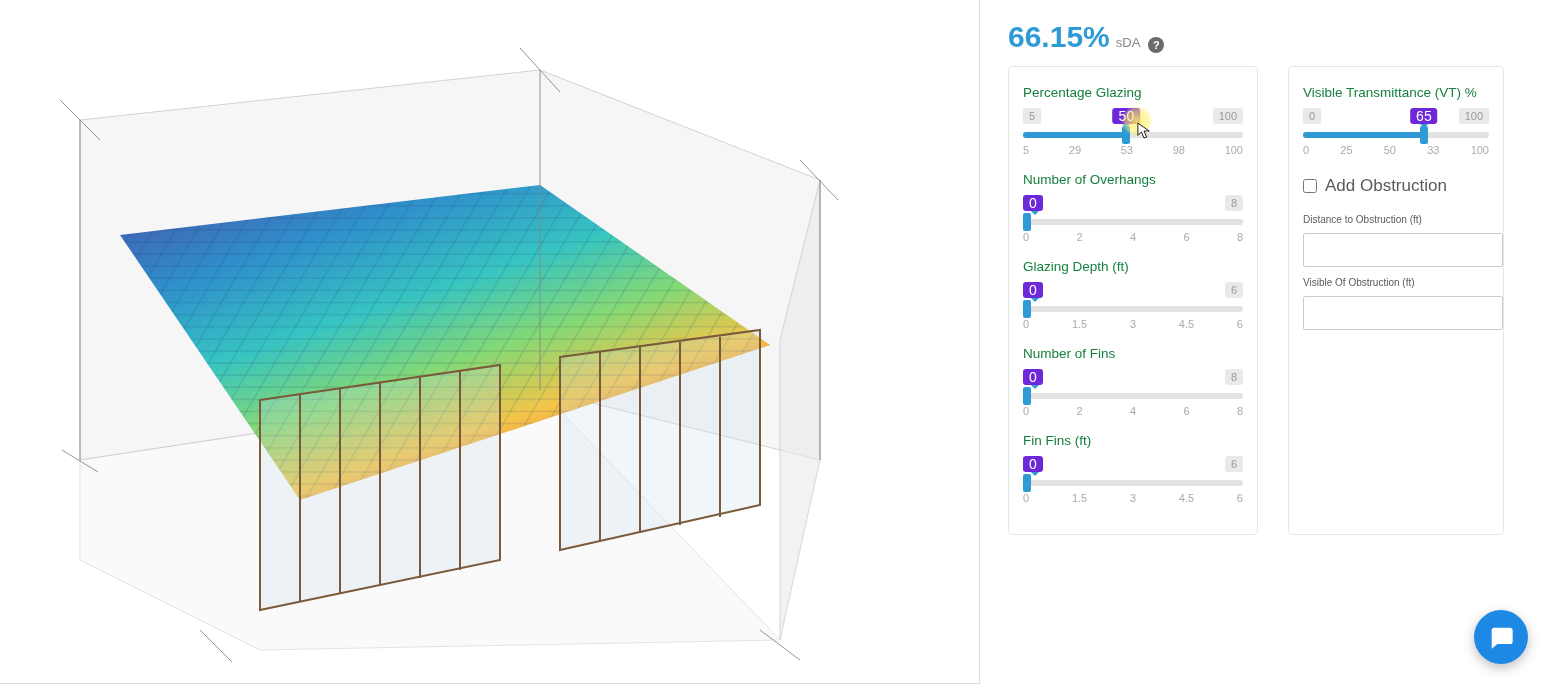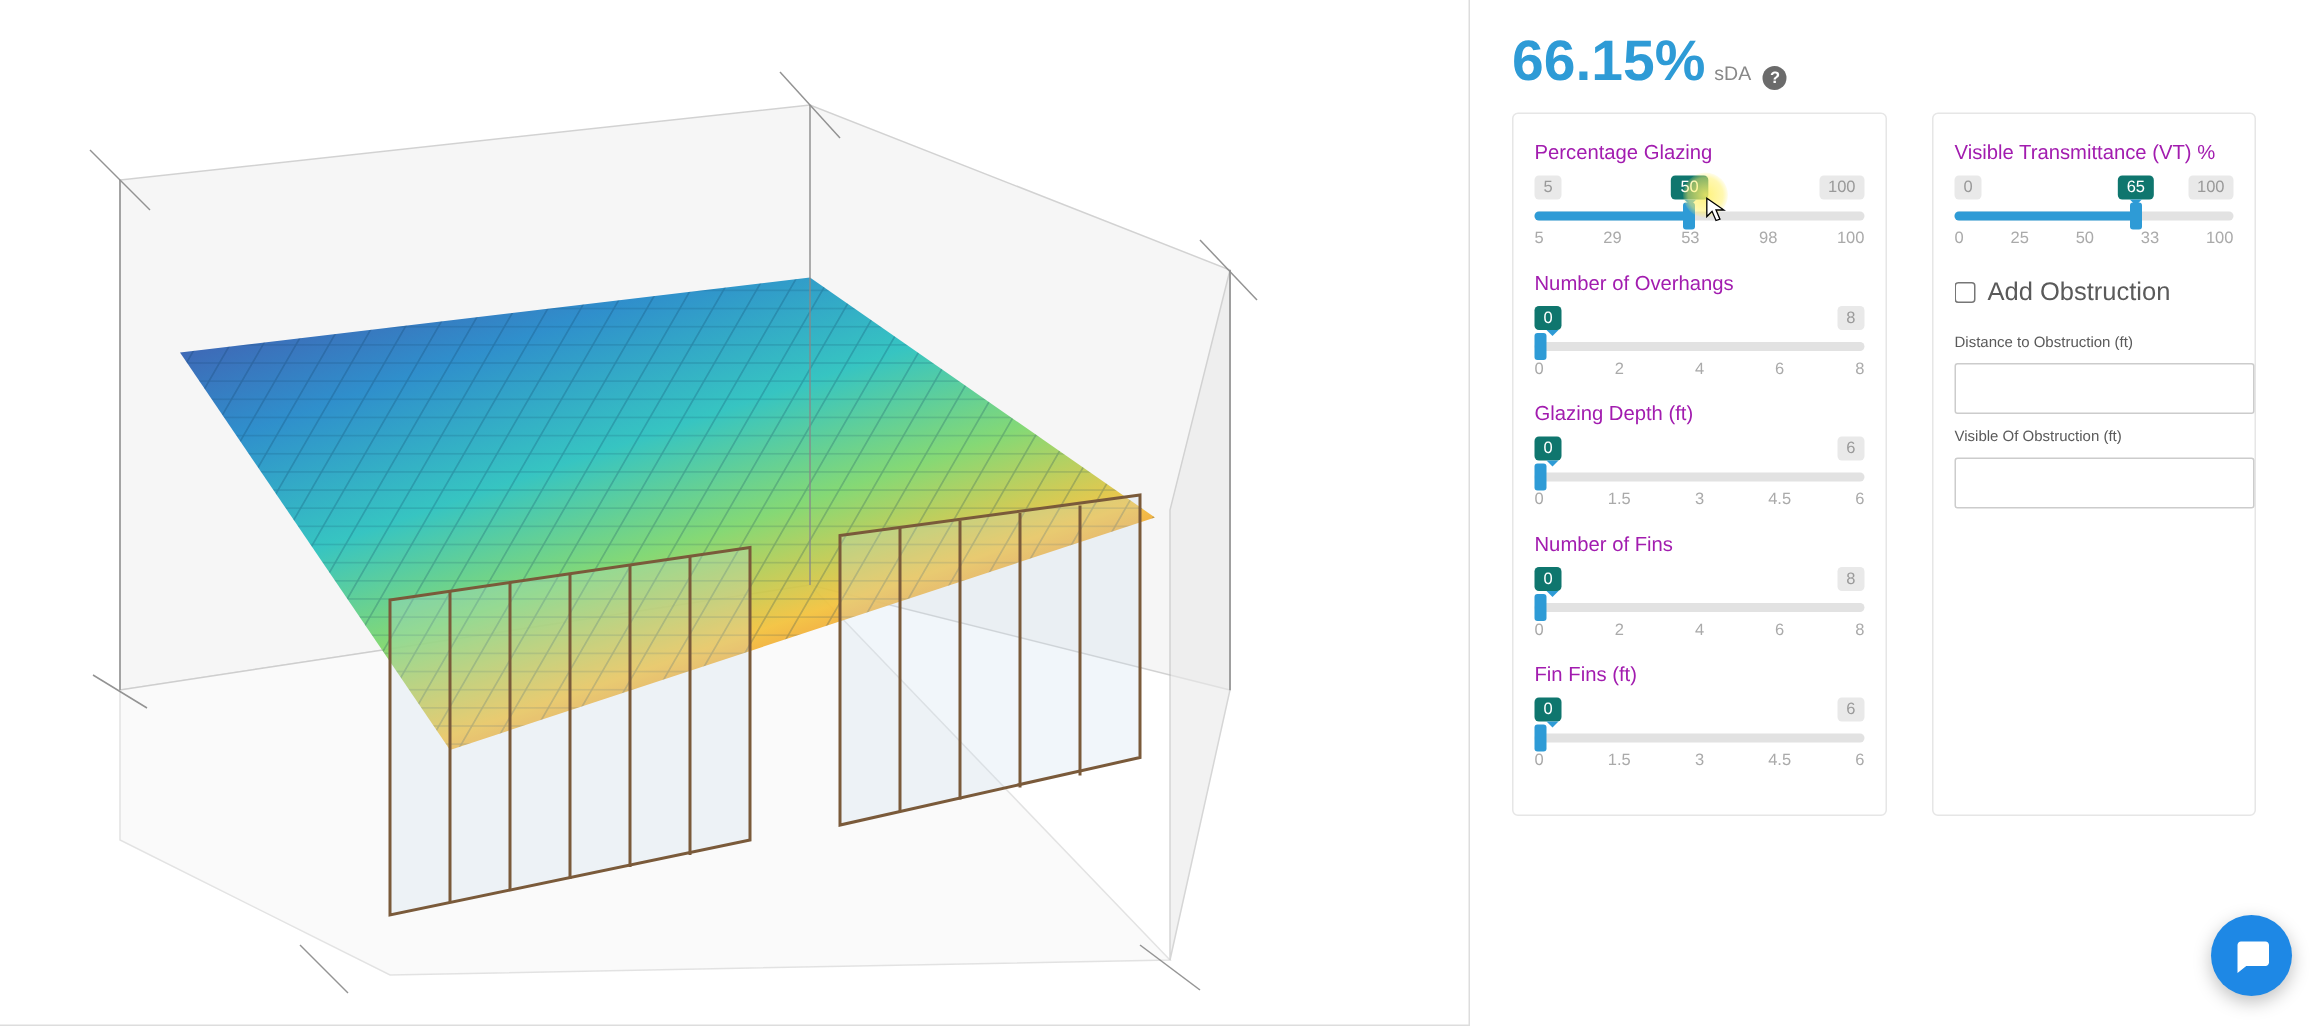--- a/index.html
+++ b/index.html
@@ -35,21 +35,21 @@
     flex: 1;
     padding: 20px 20px 10px 28px;
   }
   .headline {
     display: flex;
     align-items: baseline;
     gap: 6px;
     margin-bottom: 12px;
   }
   .headline .value {
-    font-size: 38px;
+    font-size: 30px;
     font-weight: 700;
     color: #2e9bd6;
   }
   .headline .unit {
     font-size: 13px;
     color: #888;
   }
   .headline .info-icon {
     width: 16px; height: 16px;
     border-radius: 50%;
@@ -74,21 +74,21 @@
     padding: 14px 14px 20px 14px;
     width: 250px;
     display: flex;
     flex-direction: column;
     gap: 2px;
   }
   .panel.right { width: 216px; }
   .control { margin-bottom: 6px; }
   .control-label {
     font-size: 13.5px;
-    color: #a21caf;
+    color: #15803d;
     margin-bottom: 8px;
     margin-top: 4px;
   }
   .slider-wrap { position: relative; height: 52px; }
   .slider-top {
     position: relative;
     height: 18px;
     margin-bottom: 6px;
   }
   .range-label {
@@ -100,23 +100,23 @@
     padding: 1px 6px;
     border-radius: 3px;
     line-height: 14px;
   }
   .range-label.min { left: 0; }
   .range-label.max { right: 0; }
   .value-bubble {
     position: absolute;
     top: 0;
     transform: translateX(-50%);
-    background: #0f766e;
+    background: #6d28d9;
     color: #fff;
-    font-size: 11px;
+    font-size: 14px;
     padding: 1px 6px;
     border-radius: 3px;
     line-height: 14px;
     white-space: nowrap;
   }
   .value-bubble.at-min { left: 0; transform: none; }
   .value-bubble::after {
     content: "";
     position: absolute;
     bottom: -4px;

